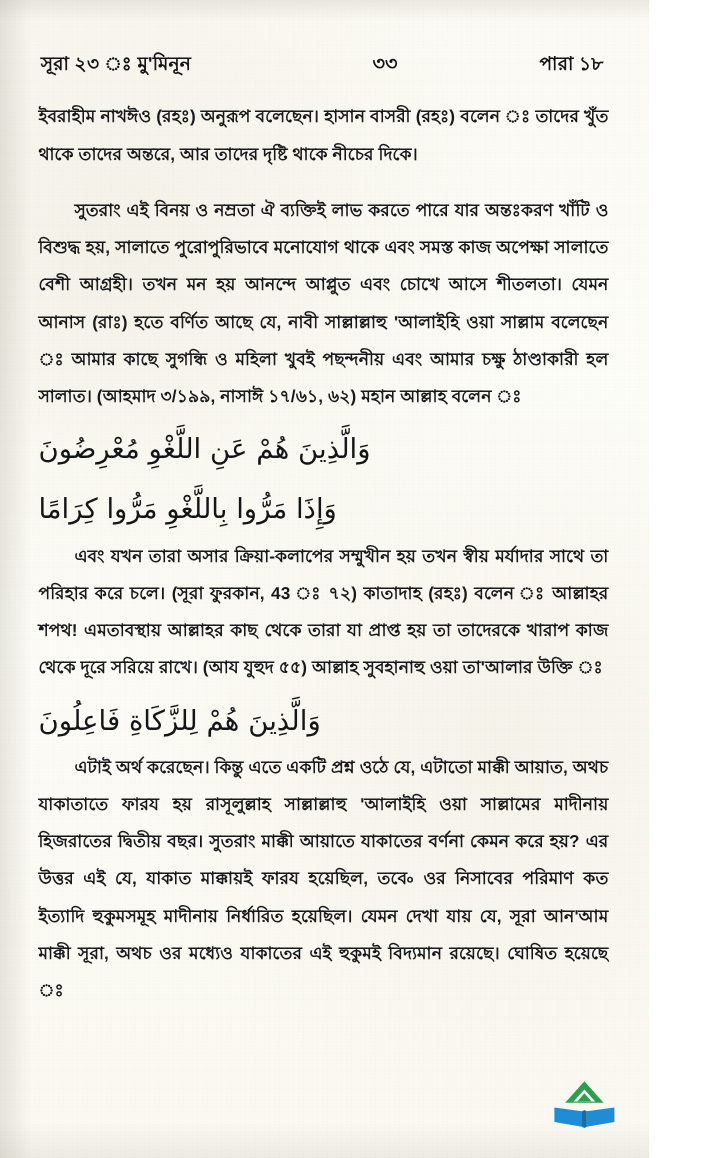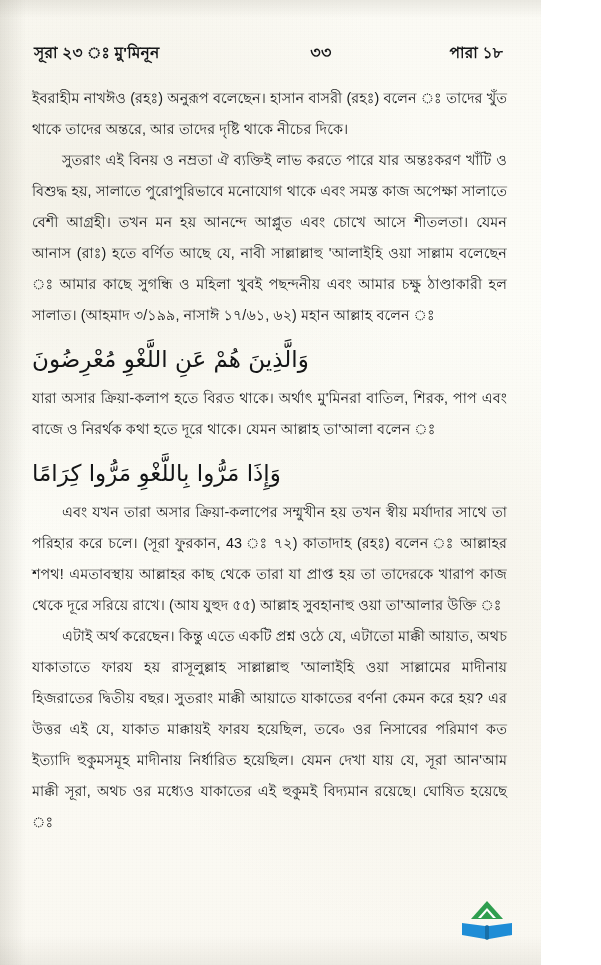--- a/index.html
+++ b/index.html
@@ -69,22 +69,23 @@
     font-size: 14.3px;
     line-height: 31px;
     text-align: justify;
     text-justify: inter-word;
     color: #18191b;
     letter-spacing: 0.1px;
   }
   .para {
     margin: 0 0 0 0;
     text-align: justify;
+    font-weight: bold;
   }
-  .para + .para { margin-top: 0px; }
+  .para + .para { margin-top: 16px; }
   .indent { text-indent: 30px; }
 
   
   .ayah {
     font-family: "DejaVu Sans", "Liberation Serif", serif;
     direction: rtl;
     text-align: left;
     font-size: 23px;
     line-height: 44px;
     margin: 6px 0 2px 0;
@@ -141,29 +142,26 @@
     </div>
 
     <div class="body-text">
 
       <p class="para">ইবরাহীম নাখঈও (রহঃ) অনুরূপ বলেছেন। হাসান বাসরী (রহঃ) বলেন ঃ তাদের খুঁত থাকে তাদের অন্তরে, আর তাদের দৃষ্টি থাকে নীচের দিকে।</p>
 
       <p class="para indent">সুতরাং এই বিনয় ও নম্রতা ঐ ব্যক্তিই লাভ করতে পারে যার অন্তঃকরণ খাঁটি ও বিশুদ্ধ হয়, সালাতে পুরোপুরিভাবে মনোযোগ থাকে এবং সমস্ত কাজ অপেক্ষা সালাতে বেশী আগ্রহী। তখন মন হয় আনন্দে আপ্লুত এবং চোখে আসে শীতলতা। যেমন আনাস (রাঃ) হতে বর্ণিত আছে যে, নাবী সাল্লাল্লাহু 'আলাইহি ওয়া সাল্লাম বলেছেন ঃ আমার কাছে সুগন্ধি ও মহিলা খুবই পছন্দনীয় এবং আমার চক্ষু ঠাণ্ডাকারী হল সালাত। (আহমাদ ৩/১৯৯, নাসাঈ ১৭/৬১, ৬২) মহান আল্লাহ বলেন ঃ</p>
 
       <div class="ayah">وَالَّذِينَ هُمْ عَنِ اللَّغْوِ مُعْرِضُونَ</div>
 
-      <p class="para">
-        <span>যারা অসার ক্রিয়া-কলাপ হতে বিরত</span>
-        <span>থাকে। অর্থাৎ মু'মিনরা বাতিল, শিরক, পাপ এবং বাজে ও নিরর্থক কথা হতে দূরে থাকে। যেমন আল্লাহ তা'আলা বলেন ঃ</span>
-      </p>
 
       <div class="ayah">وَإِذَا مَرُّوا بِاللَّغْوِ مَرُّوا كِرَامًا</div>
 
       <p class="para indent">এবং যখন তারা অসার ক্রিয়া-কলাপের সম্মুখীন হয় তখন স্বীয় মর্যাদার সাথে তা পরিহার করে চলে। (সূরা ফুরকান, 43 ঃ ৭২) কাতাদাহ (রহঃ) বলেন ঃ আল্লাহর শপথ! এমতাবস্থায় আল্লাহর কাছ থেকে তারা যা প্রাপ্ত হয় তা তাদেরকে খারাপ কাজ থেকে দূরে সরিয়ে রাখে। (আয যুহুদ ৫৫) আল্লাহ সুবহানাহু ওয়া তা'আলার উক্তি ঃ</p>
 
+      <div class="ayah">وَالَّذِينَ هُمْ لِلزَّكَاةِ فَاعِلُونَ</div>
 
 
       <p class="para indent">এটাই অর্থ করেছেন। কিন্তু এতে একটি প্রশ্ন ওঠে যে, এটাতো মাক্কী আয়াত, অথচ যাকাতাতে ফারয হয় রাসূলুল্লাহ সাল্লাল্লাহু 'আলাইহি ওয়া সাল্লামের মাদীনায় হিজরাতের দ্বিতীয় বছর। সুতরাং মাক্কী আয়াতে যাকাতের বর্ণনা কেমন করে হয়? এর উত্তর এই যে, যাকাত মাক্কায়ই ফারয হয়েছিল, তবে৹ ওর নিসাবের পরিমাণ কত ইত্যাদি হুকুমসমূহ মাদীনায় নির্ধারিত হয়েছিল। যেমন দেখা যায় যে, সূরা আন'আম মাক্কী সূরা, অথচ ওর মধ্যেও যাকাতের এই হুকুমই বিদ্যমান রয়েছে। ঘোষিত হয়েছে ঃ</p>
 
     </div>
   </div>
 
   <div class="footer-logo">
     <svg viewBox="0 0 56 44" width="56" height="44" xmlns="http://www.w3.org/2000/svg" aria-hidden="true">
       <path d="M28 2 L44 20 L12 20 Z" fill="#2f9e4f"></path>

